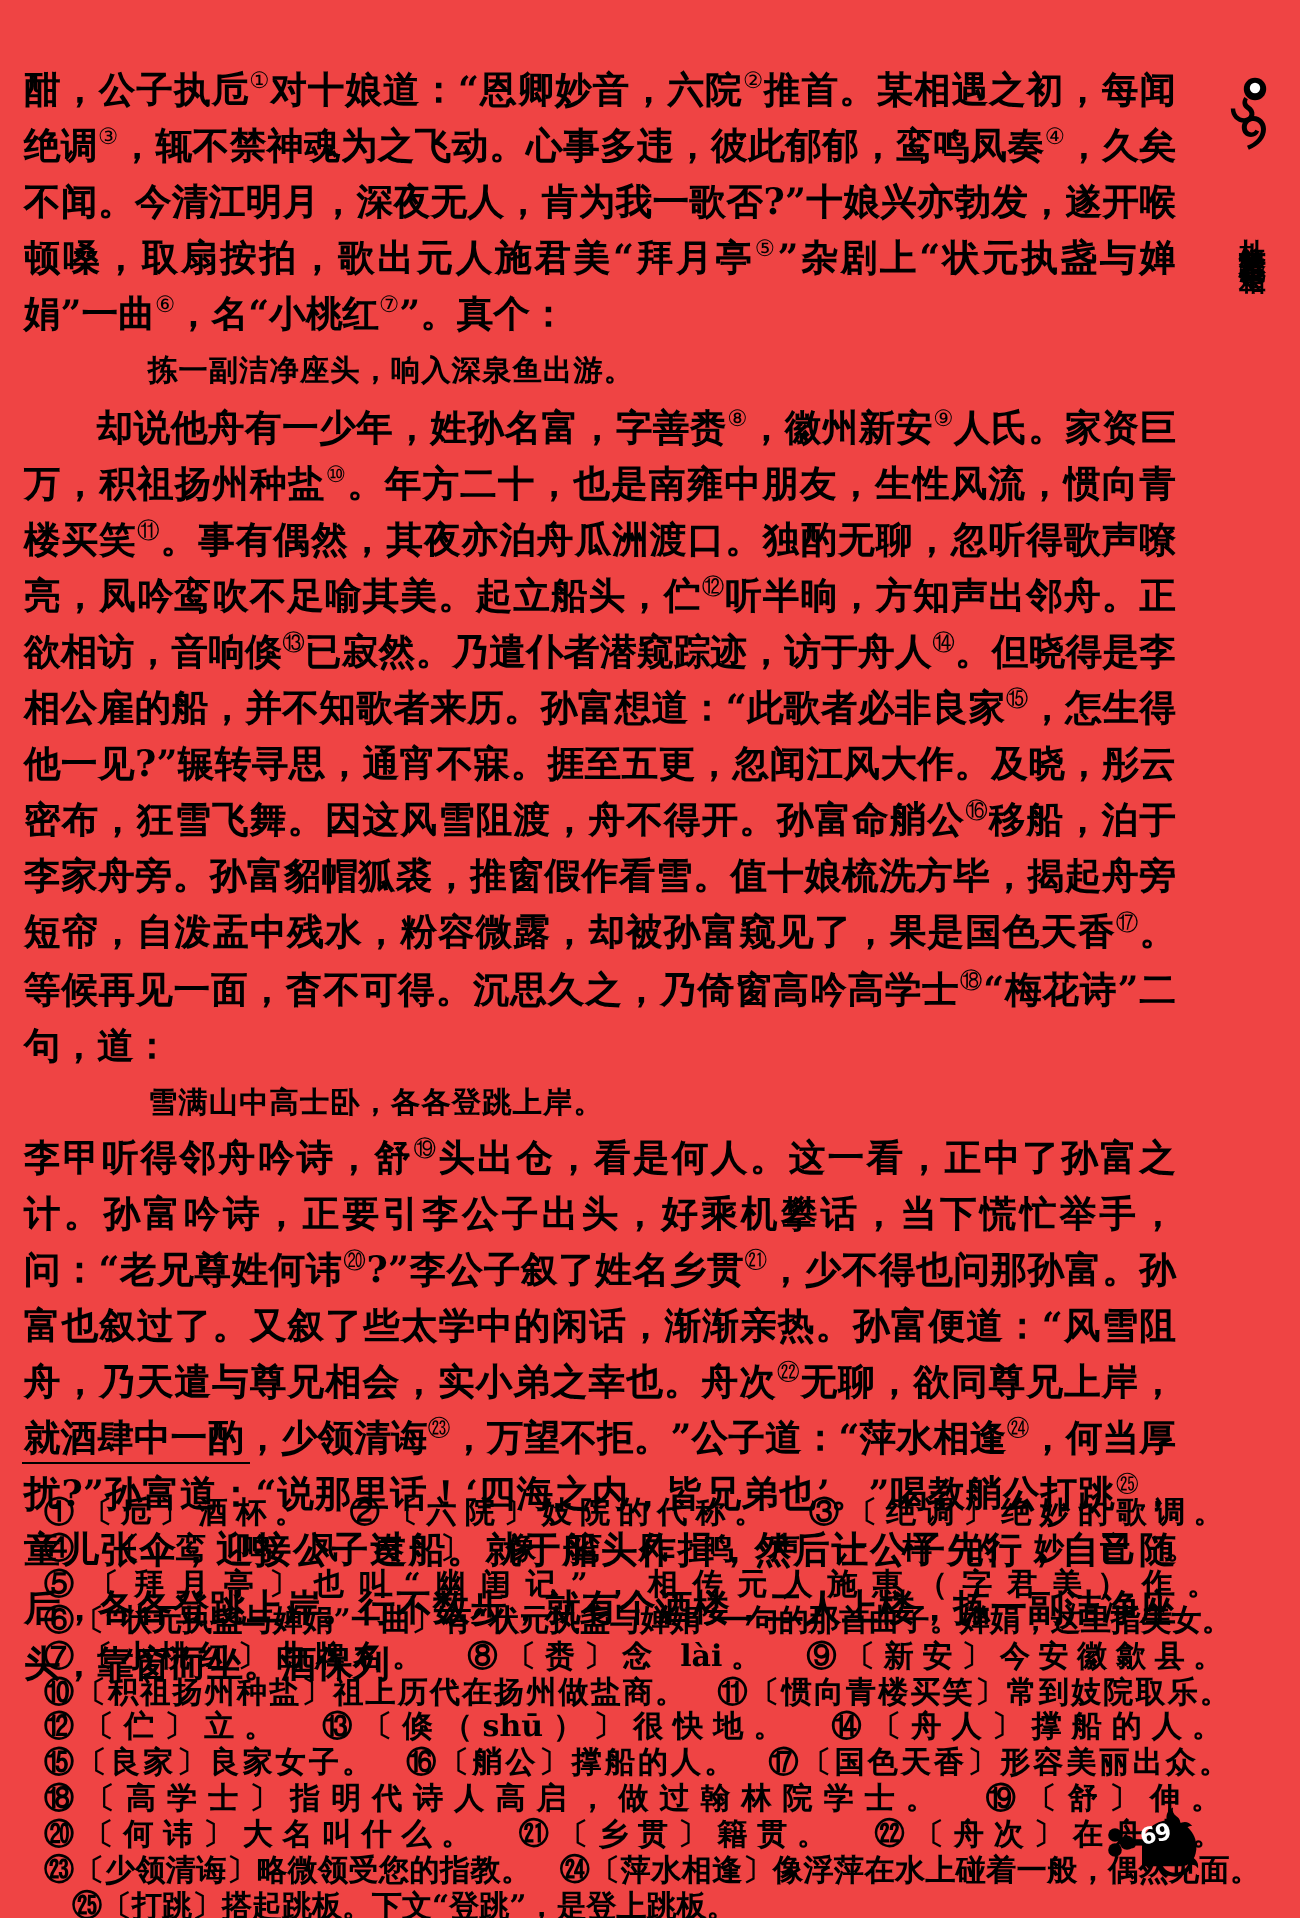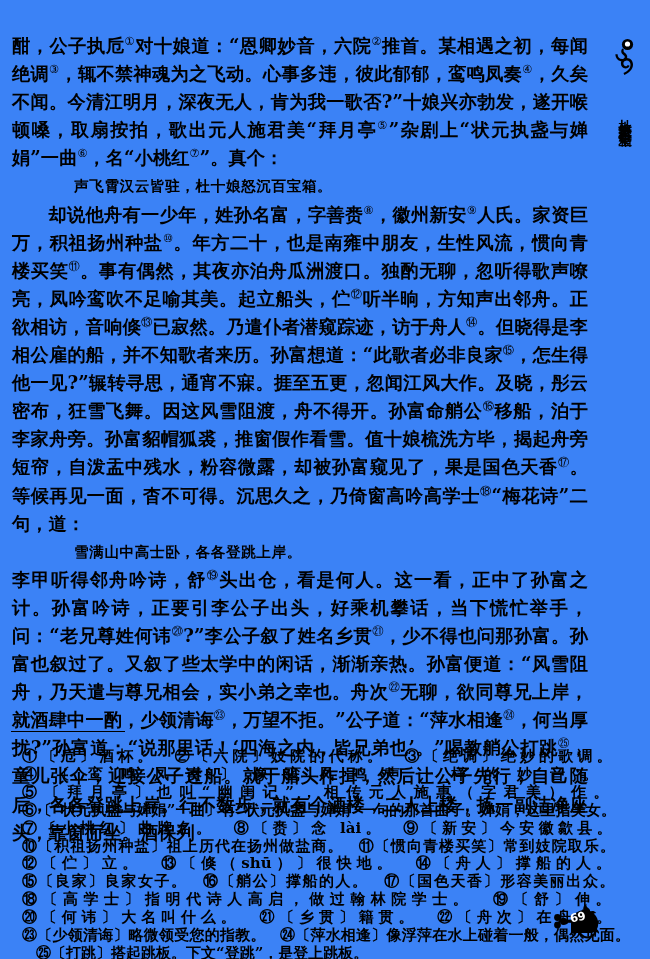--- a/index.html
+++ b/index.html
@@ -7,21 +7,21 @@
     padding: 0;
     background: #ffffff;
   }
   body {
     font-family: "DejaVu Sans", "Liberation Sans", sans-serif;
   }
   .page {
     position: relative;
     width: 650px;
     height: 959px;
-    background: #3b82f6;
+    background: #ef4444;
     overflow: hidden;
   }
 
   
   .body-col {
     position: absolute;
     left: 12px;
     top: 32px;
     width: 576px;
   }
@@ -133,21 +133,21 @@
     transform: rotate(-12deg);
   }
 </style>
 </head>
 <body>
 
 <div class="page">
 
   <div class="body-col" id="body-col">
       <p class="para">酣，公子执卮<sup class="fn">①</sup>对十娘道：“恩卿妙音，六院<sup class="fn">②</sup>推首。某相遇之初，每闻绝调<sup class="fn">③</sup>，辄不禁神魂为之飞动。心事多违，彼此郁郁，鸾鸣凤奏<sup class="fn">④</sup>，久矣不闻。今清江明月，深夜无人，肯为我一歌否?”十娘兴亦勃发，遂开喉顿嗓，取扇按拍，歌出元人施君美“拜月亭<sup class="fn">⑤</sup>”杂剧上“状元执盏与婵娟”一曲<sup class="fn">⑥</sup>，名“小桃红<sup class="fn">⑦</sup>”。真个：</p>
-      <p class="verse">声飞霄汉云皆驻，杜十娘怒沉百宝箱。</p>
+      <p class="verse">拣一副洁净座头，响入深泉鱼出游。</p>
       <p class="para indent">却说他舟有一少年，姓孙名富，字善赉<sup class="fn">⑧</sup>，徽州新安<sup class="fn">⑨</sup>人氏。家资巨万，积祖扬州种盐<sup class="fn">⑩</sup>。年方二十，也是南雍中朋友，生性风流，惯向青楼买笑<sup class="fn">⑪</sup>。事有偶然，其夜亦泊舟瓜洲渡口。独酌无聊，忽听得歌声嘹亮，凤吟鸾吹不足喻其美。起立船头，伫<sup class="fn">⑫</sup>听半晌，方知声出邻舟。正欲相访，音响倏<sup class="fn">⑬</sup>已寂然。乃遣仆者潜窥踪迹，访于舟人<sup class="fn">⑭</sup>。但晓得是李相公雇的船，并不知歌者来历。孙富想道：“此歌者必非良家<sup class="fn">⑮</sup>，怎生得他一见?”辗转寻思，通宵不寐。捱至五更，忽闻江风大作。及晓，彤云密布，狂雪飞舞。因这风雪阻渡，舟不得开。孙富命艄公<sup class="fn">⑯</sup>移船，泊于李家舟旁。孙富貂帽狐裘，推窗假作看雪。值十娘梳洗方毕，揭起舟旁短帘，自泼盂中残水，粉容微露，却被孙富窥见了，果是国色天香<sup class="fn">⑰</sup>。等候再见一面，杳不可得。沉思久之，乃倚窗高吟高学士<sup class="fn">⑱</sup>“梅花诗”二句，道：</p>
       <p class="verse">雪满山中高士卧，各各登跳上岸。</p>
       <p class="para">李甲听得邻舟吟诗，舒<sup class="fn">⑲</sup>头出仓，看是何人。这一看，正中了孙富之计。孙富吟诗，正要引李公子出头，好乘机攀话，当下慌忙举手，问：“老兄尊姓何讳<sup class="fn">⑳</sup>?”李公子叙了姓名乡贯<sup class="fn">㉑</sup>，少不得也问那孙富。孙富也叙过了。又叙了些太学中的闲话，渐渐亲热。孙富便道：“风雪阻舟，乃天遣与尊兄相会，实小弟之幸也。舟次<sup class="fn">㉒</sup>无聊，欲同尊兄上岸，就酒肆中一酌，少领清诲<sup class="fn">㉓</sup>，万望不拒。”公子道：“萍水相逢<sup class="fn">㉔</sup>，何当厚扰?”孙富道：“说那里话！‘四海之内，皆兄弟也’。”喝教艄公打跳<sup class="fn">㉕</sup>，童儿张伞，迎接公子过船。就于船头作揖，然后让公子先行，自己随后，各各登跳上岸。行不数步，就有个酒楼，二人上楼，拣一副洁净座头，靠窗而坐。酒保列</p>
     </div>
 
   <div class="fn-rule"></div>
 
   <div class="footnotes" id="footnotes"><span class="note">①〔卮〕酒杯。</span><span class="gap"></span><span class="note">②〔六院〕妓院的代称。</span><span class="gap"></span><span class="note">③〔绝调〕绝妙的歌调。</span><span class="gap"></span><span class="note">④〔鸾鸣凤奏〕像鸾凤鸣声一样的妙音。</span><span class="gap"></span><span class="note">⑤〔拜月亭〕也叫“幽闺记”，相传元人施惠（字君美）作。</span><span class="gap"></span><span class="note">⑥〔“状元执盏与婵娟”一曲〕有“状元执盏与婵娟”一句的那首曲子。婵娟，这里指美女。</span><span class="gap"></span><span class="note">⑦〔小桃红〕曲牌名。</span><span class="gap"></span><span class="note">⑧〔赉〕念 lài。</span><span class="gap"></span><span class="note">⑨〔新安〕今安徽歙县。</span><span class="gap"></span><span class="note">⑩〔积祖扬州种盐〕祖上历代在扬州做盐商。</span><span class="gap"></span><span class="note">⑪〔惯向青楼买笑〕常到妓院取乐。</span><span class="gap"></span><span class="note">⑫〔伫〕立。</span><span class="gap"></span><span class="note">⑬〔倏（shū）〕很快地。</span><span class="gap"></span><span class="note">⑭〔舟人〕撑船的人。</span><span class="gap"></span><span class="note">⑮〔良家〕良家女子。</span><span class="gap"></span><span class="note">⑯〔艄公〕撑船的人。</span><span class="gap"></span><span class="note">⑰〔国色天香〕形容美丽出众。</span><span class="gap"></span><span class="note">⑱〔高学士〕指明代诗人高启，做过翰林院学士。</span><span class="gap"></span><span class="note">⑲〔舒〕伸。</span><span class="gap"></span><span class="note">⑳〔何讳〕大名叫什么。</span><span class="gap"></span><span class="note">㉑〔乡贯〕籍贯。</span><span class="gap"></span><span class="note">㉒〔舟次〕在舟中。</span><span class="gap"></span><span class="note">㉓〔少领清诲〕略微领受您的指教。</span><span class="gap"></span><span class="note">㉔〔萍水相逢〕像浮萍在水上碰着一般，偶然见面。</span><span class="gap"></span><span class="note">㉕〔打跳〕搭起跳板。下文“登跳”，是登上跳板。</span></div>
 
   <div class="side-rail">

